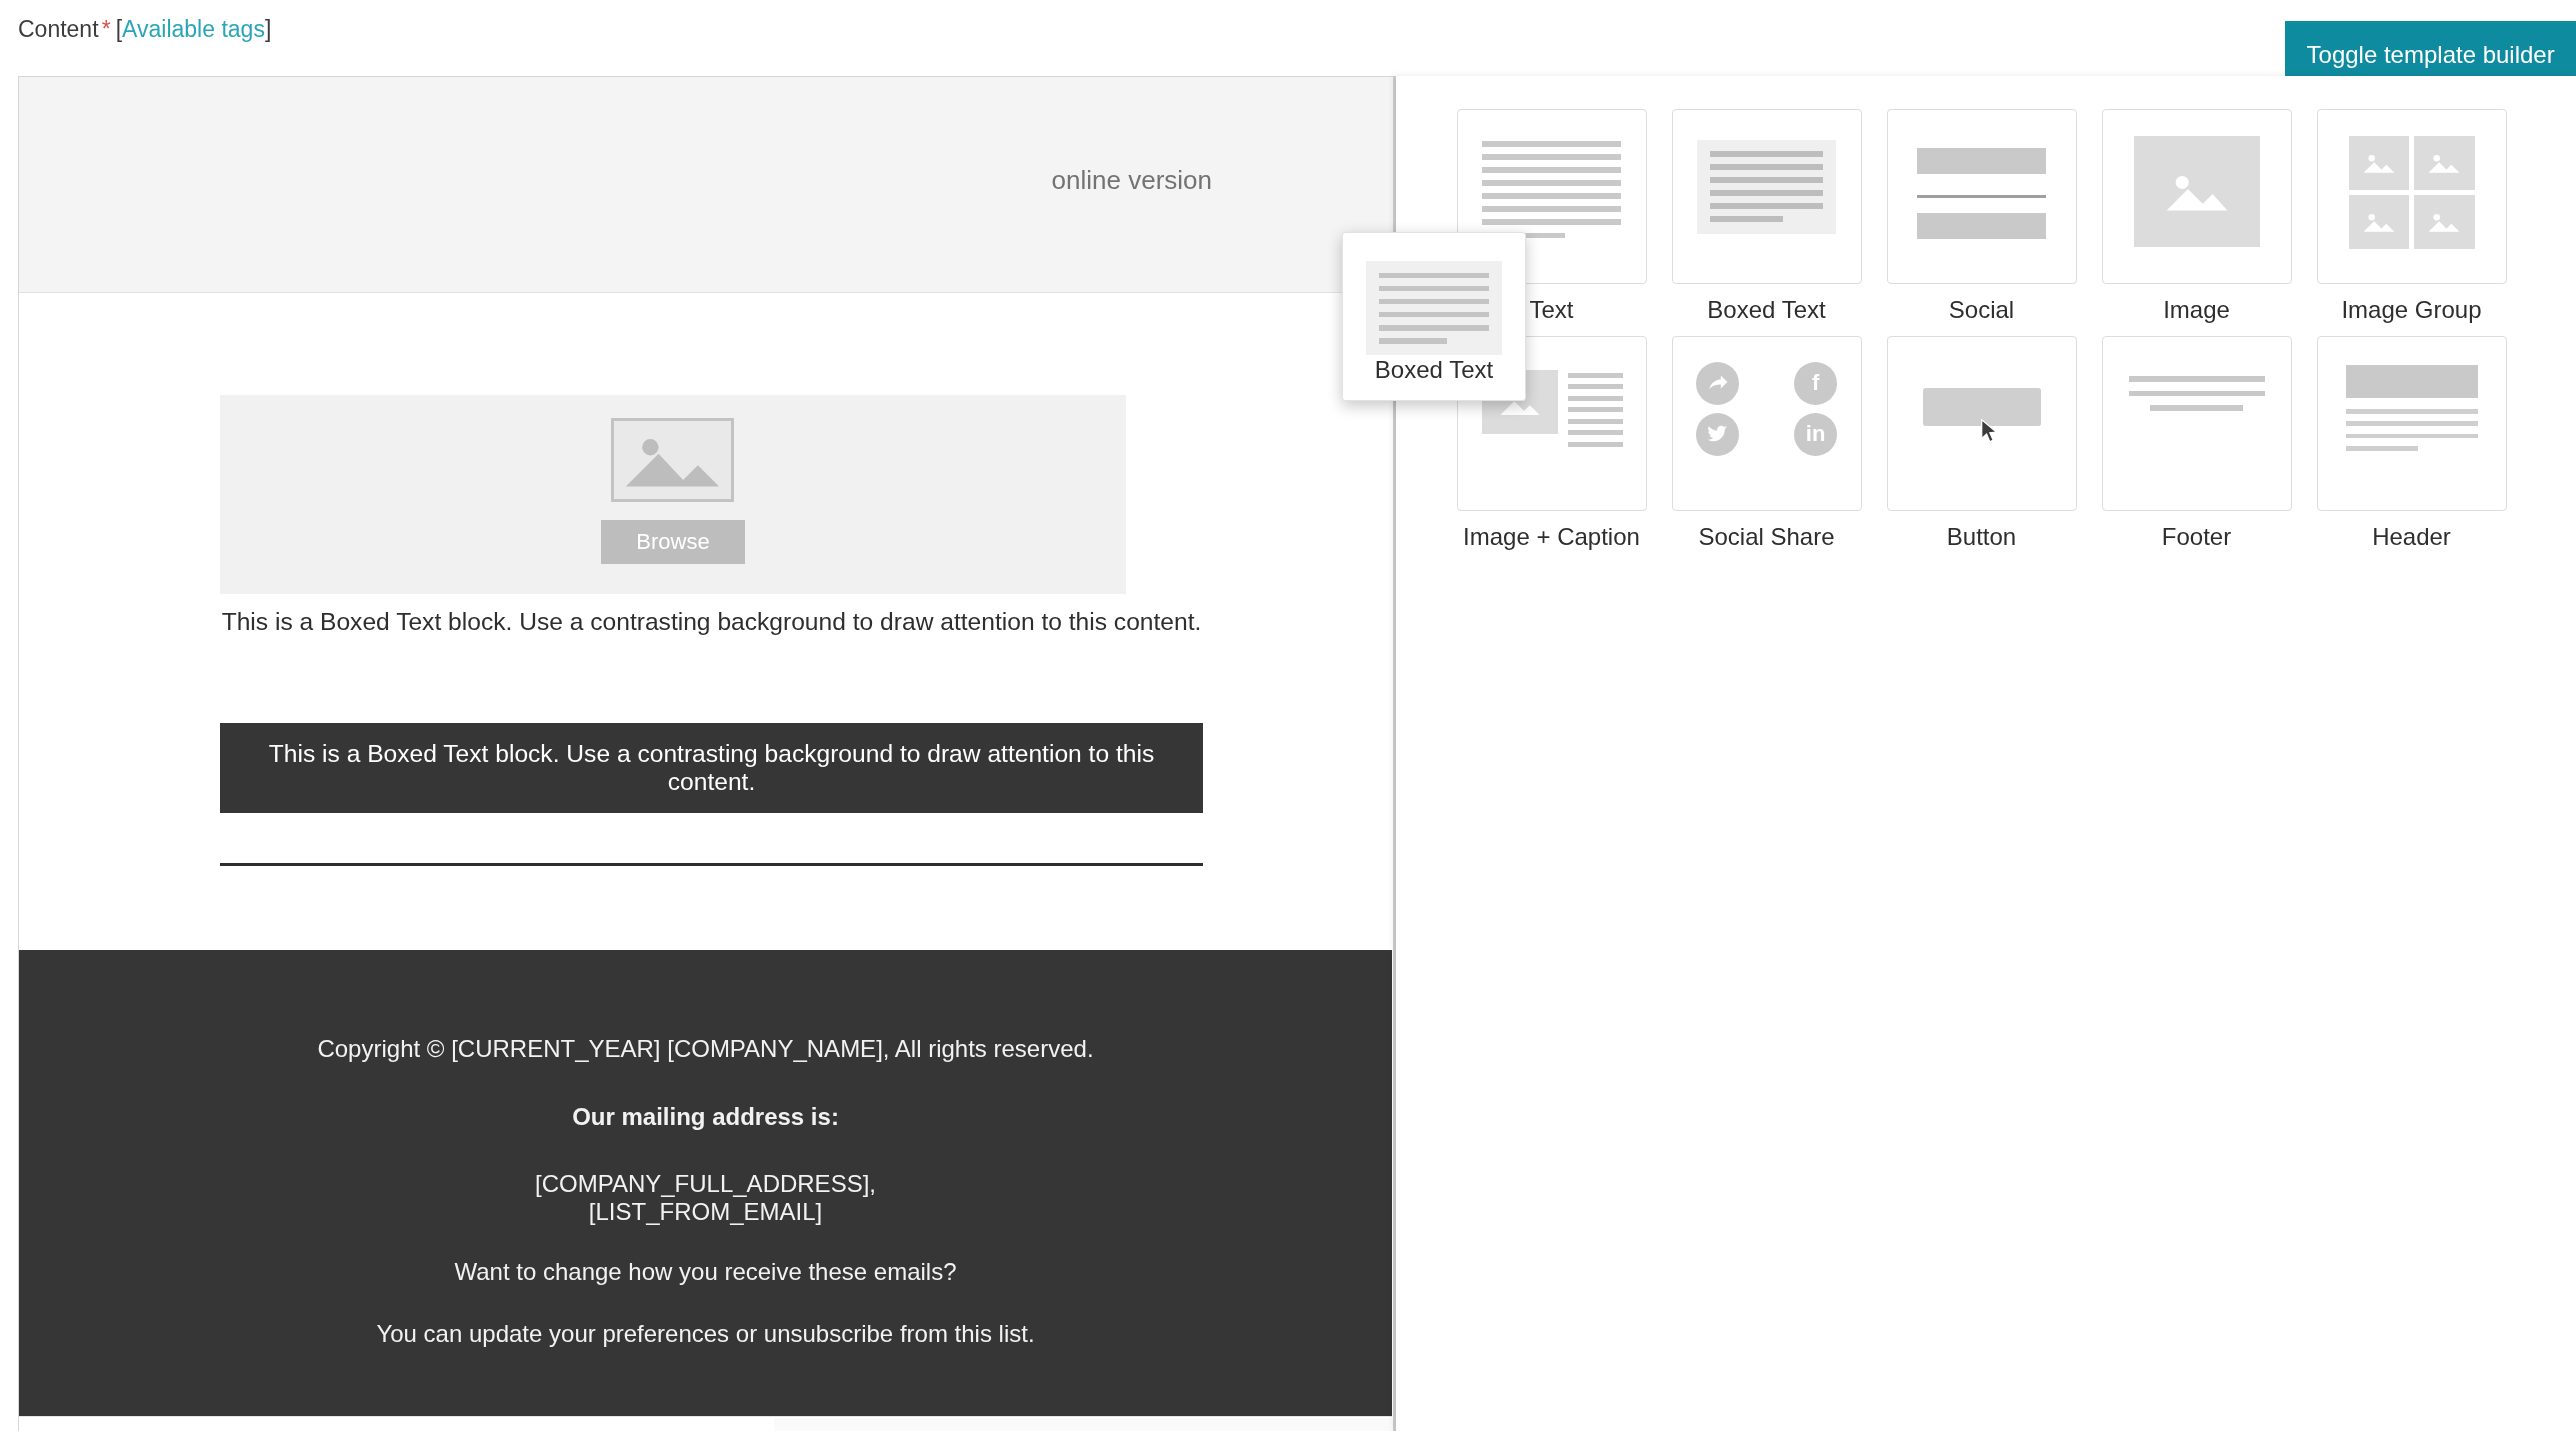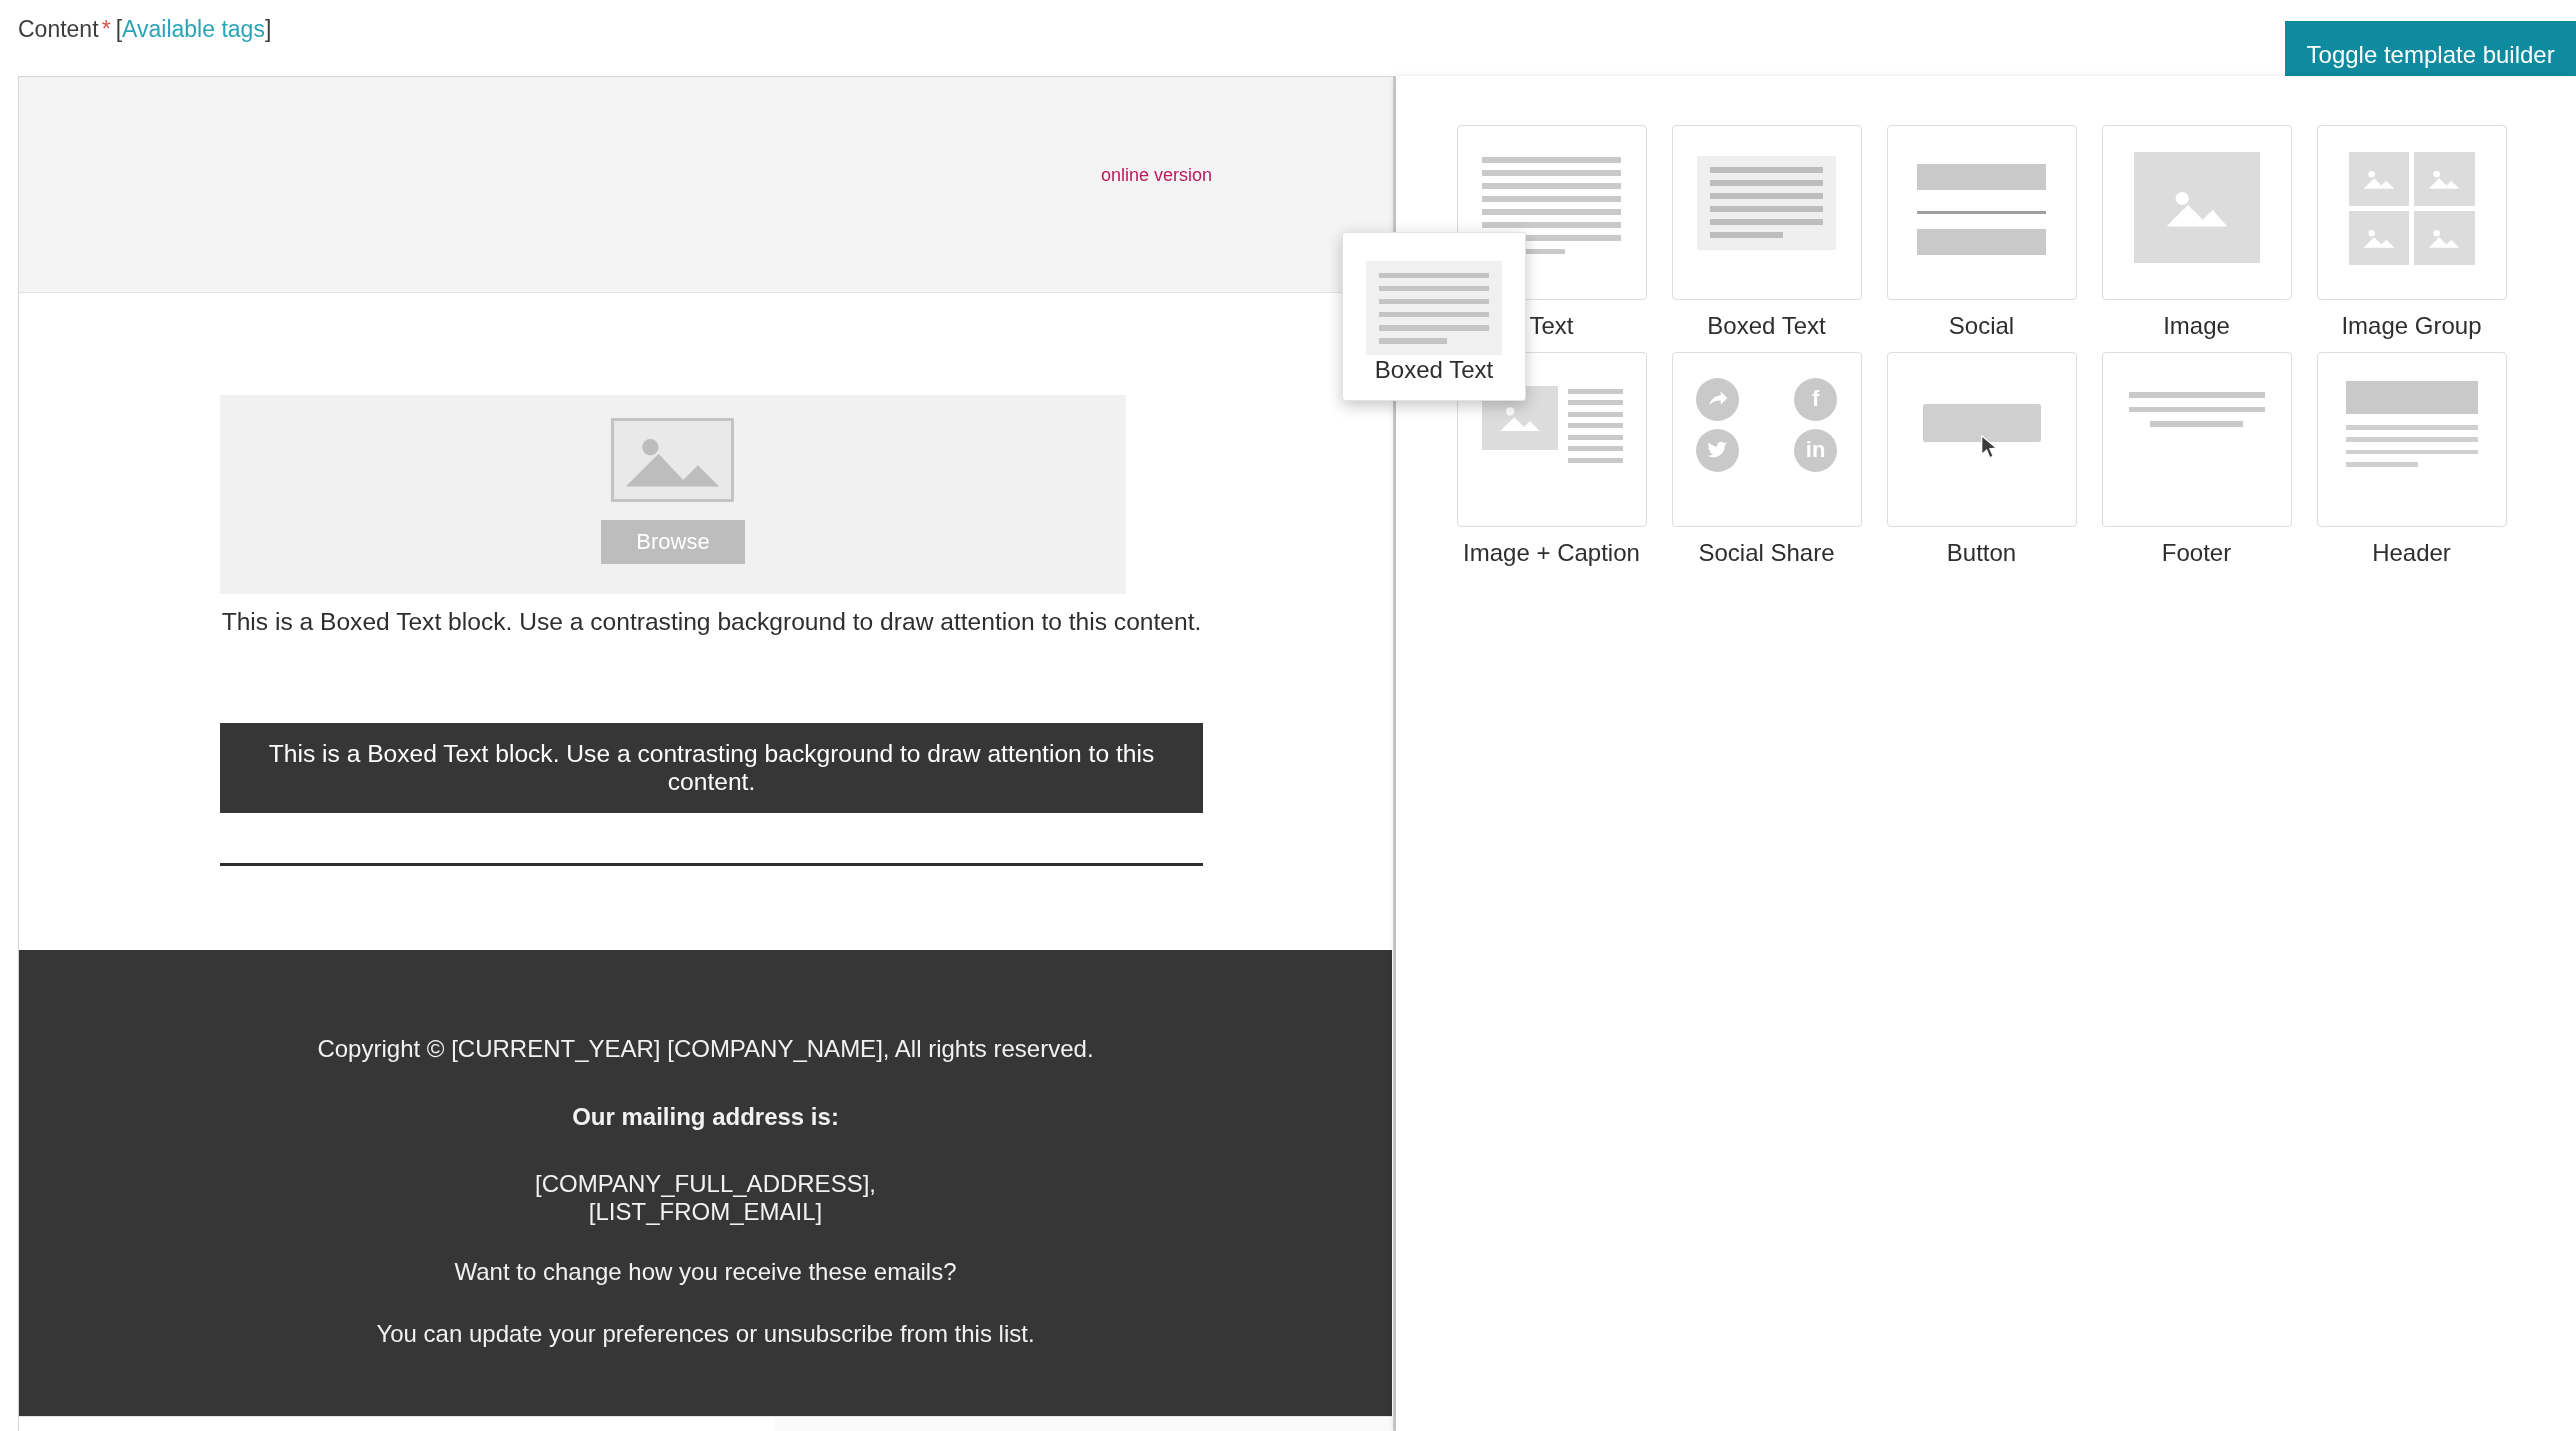--- a/index.html
+++ b/index.html
@@ -84,22 +84,22 @@
   .email-header {
     position: relative;
     height: 215px;
     background: #f4f4f4;
     border-bottom: 0.8px solid #e2e2e2;
   }
   .online-version {
     position: absolute;
     right: 182px;
     top: 88px;
-    font-size: 18px;
-    color: #be185d;
+    font-size: 26px;
+    color: #737373;
   }
 
   .email-body {
     position: relative;
     background: #ffffff;
     height: 731px;
   }
 
   .img-block {
     position: absolute;
@@ -283,21 +283,21 @@
   .block-label {
     position: absolute;
     top: 187px;
     left: 0;
     width: 190px;
     text-align: center;
     font-size: 24px;
     color: #2e2e2e;
     white-space: nowrap;
   }
-  .card-wrap { position: relative; width: 190px; margin: 16px auto; }
+  .card-wrap { position: relative; width: 190px; margin: 0 auto; }
 
   
   .thumb-lines { position:absolute; left:24.6px; right:24.6px; top:31px; }
   .thumb-lines span {
     display:block; height:5.7px; background:#c9c9c9; margin-bottom:7.4px;
   }
   .thumb-lines span:last-child { width: 60%; }
 
   .thumb-boxed { position:absolute; left:24.6px; right:24.6px; top:29.6px; background:#efefef; padding:11.5px 13px; box-sizing:border-box;}
   .thumb-boxed span { display:block; height:5.7px; background:#bdbdbd; margin-bottom:7.4px; }

